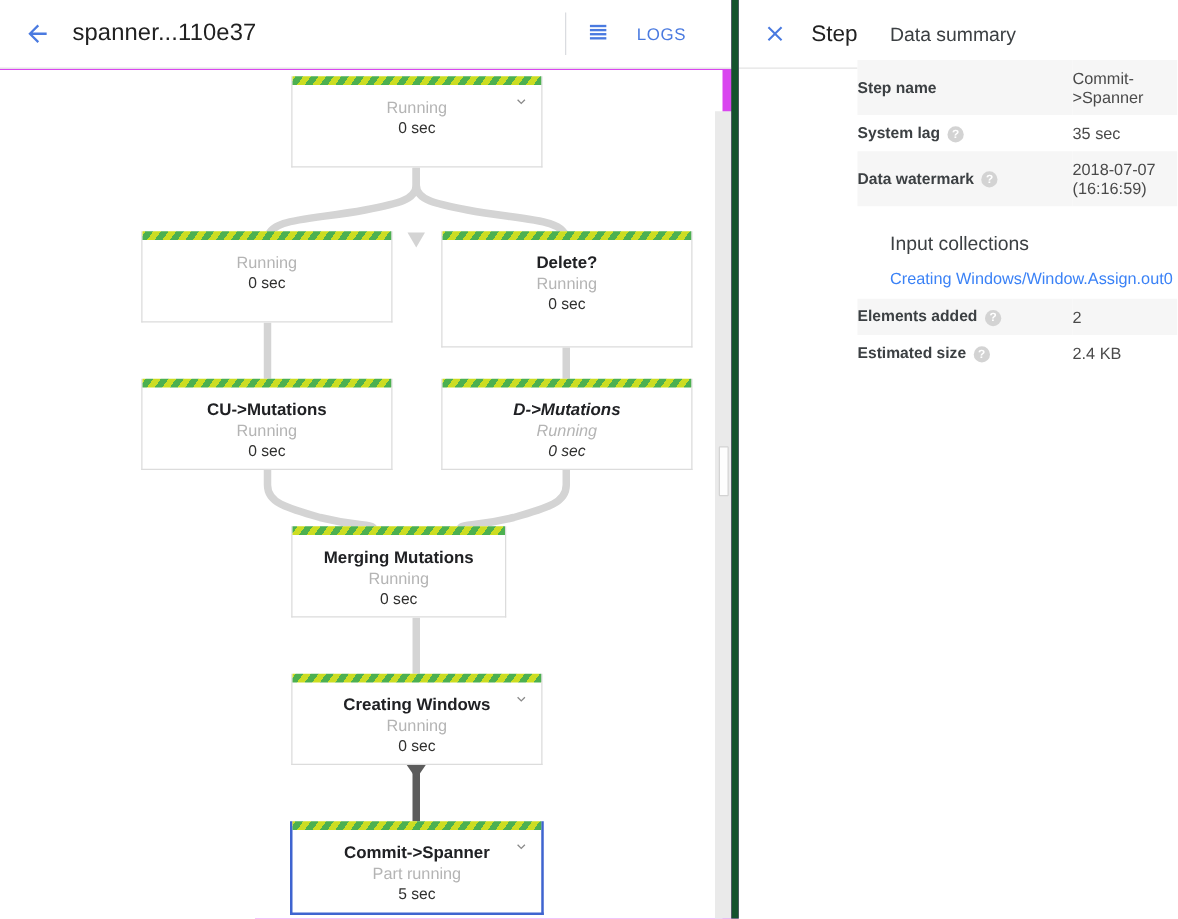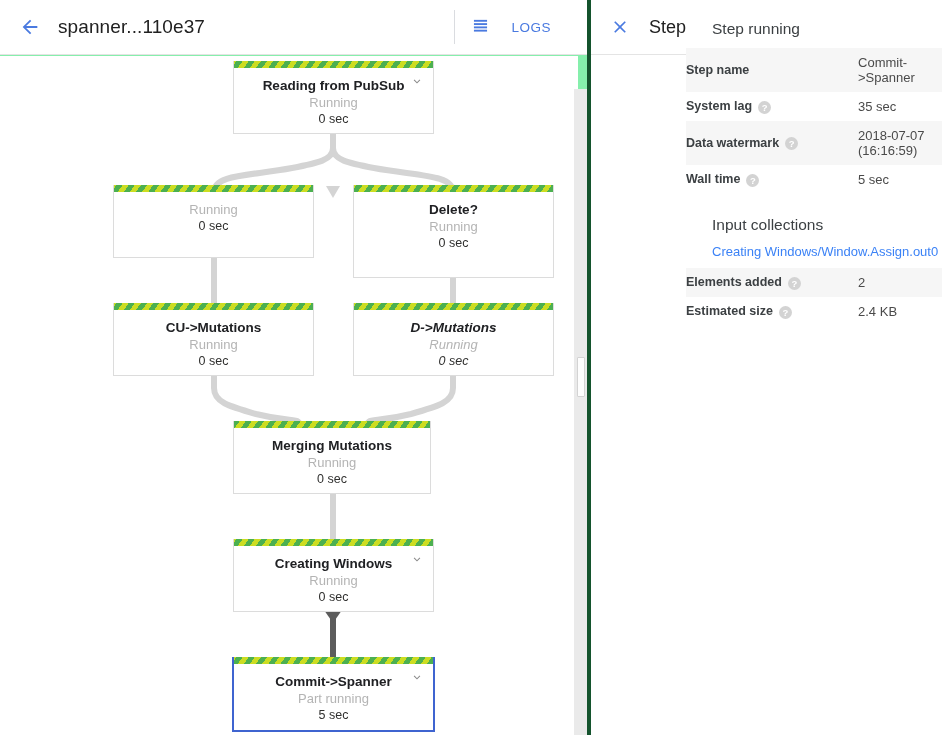--- a/index.html
+++ b/index.html
@@ -8,22 +8,22 @@
     font-family: "Liberation Sans", sans-serif;
     background: #ffffff;
     overflow: hidden;
   }
   #app { position: relative; width: 942px; height: 735px; display: flex; }
 
   
   #left-pane {
     position: relative;
     width: 591px; height: 735px;
-    background: #86efac;
-    border-right: 4px solid #14532d;
+    background: #d946ef;
+    border-right: 6px solid #14532d;
     overflow: hidden;
   }
   #left-header {
     position: relative;
     height: 55px;
     border-bottom: 1px solid #e4e4e4;
     display: flex; align-items: center;
     background: #fff;
   }
   #back-arrow {
@@ -214,21 +214,20 @@
           <path d="M333,556 L333,606"></path>
         </g>
         <g fill="#5c5c5c">
           <polygon points="324,554 342,554 333,567"></polygon>
         </g>
       </svg>
 
     <div class="node" style="left: 233px; top: 5px; width: 201px; height: 73px;">
           <div class="node-stripe"></div>
           <div class="node-body">
-            <div class="node-title">Reading from PubSub</div>
             <div class="node-status">Running</div>
             <div class="node-time">0 sec</div>
           </div>
           <span class="node-chevron"><svg width="14" height="14" viewBox="0 0 24 24">
               <path d="M7 10l5 5 5-5" fill="none" stroke="#8a8a8a" stroke-width="1.8"></path>
             </svg></span>
         </div>
         <div class="node" style="left: 113px; top: 129px; width: 201px; height: 73px;">
           <div class="node-stripe"></div>
           <div class="node-body">
@@ -253,21 +252,21 @@
           </div>
         </div>
         <div class="node" style="left: 353px; top: 247px; width: 201px; height: 73px; font-style: italic;">
           <div class="node-stripe"></div>
           <div class="node-body">
             <div class="node-title">D-&gt;Mutations</div>
             <div class="node-status">Running</div>
             <div class="node-time">0 sec</div>
           </div>
         </div>
-        <div class="node" style="left: 233px; top: 365px; width: 198px; height: 73px;">
+        <div class="node" style="left: 233px; top: 365px; width: 172px; height: 73px;">
           <div class="node-stripe"></div>
           <div class="node-body">
             <div class="node-title">Merging Mutations</div>
             <div class="node-status">Running</div>
             <div class="node-time">0 sec</div>
           </div>
         </div>
         <div class="node" style="left: 233px; top: 483px; width: 201px; height: 73px;">
           <div class="node-stripe"></div>
           <div class="node-body">
@@ -301,38 +300,34 @@
     <div id="right-header">
       <div id="close-x">
         <svg width="20" height="20" viewBox="0 0 24 24" aria-hidden="true">
           <path d="M19 6.4L17.6 5 12 10.6 6.4 5 5 6.4 10.6 12 5 17.6 6.4 19 12 13.4 17.6 19 19 17.6 13.4 12z" fill="#4a7ae0"></path>
         </svg>
       </div>
       <div id="panel-title">Step</div>
     </div>
 
     <div id="right-body">
-      <h2 class="section-heading">Step running</h2>
+      <h2 class="section-heading">Data summary</h2>
       <table class="kv">
         <tbody id="summary-rows">
             <tr class="zebra">
               <td class="kv-key">Step name</td>
               <td class="kv-val">Commit-&gt;Spanner</td>
             </tr>
             <tr>
               <td class="kv-key">System lag<span class="help-icon">?</span></td>
               <td class="kv-val">35 sec</td>
             </tr>
             <tr class="zebra">
               <td class="kv-key">Data watermark<span class="help-icon">?</span></td>
               <td class="kv-val">2018-07-07 (16:16:59)</td>
-            </tr>
-            <tr>
-              <td class="kv-key">Wall time<span class="help-icon">?</span></td>
-              <td class="kv-val">5 sec</td>
             </tr>
           </tbody>
       </table>
 
       <div class="section-gap"></div>
 
       <h2 class="section-heading">Input collections</h2>
       <div class="sub-caption">Creating Windows/Window.Assign.out0</div>
       <table class="kv">
         <tbody id="input-rows">

